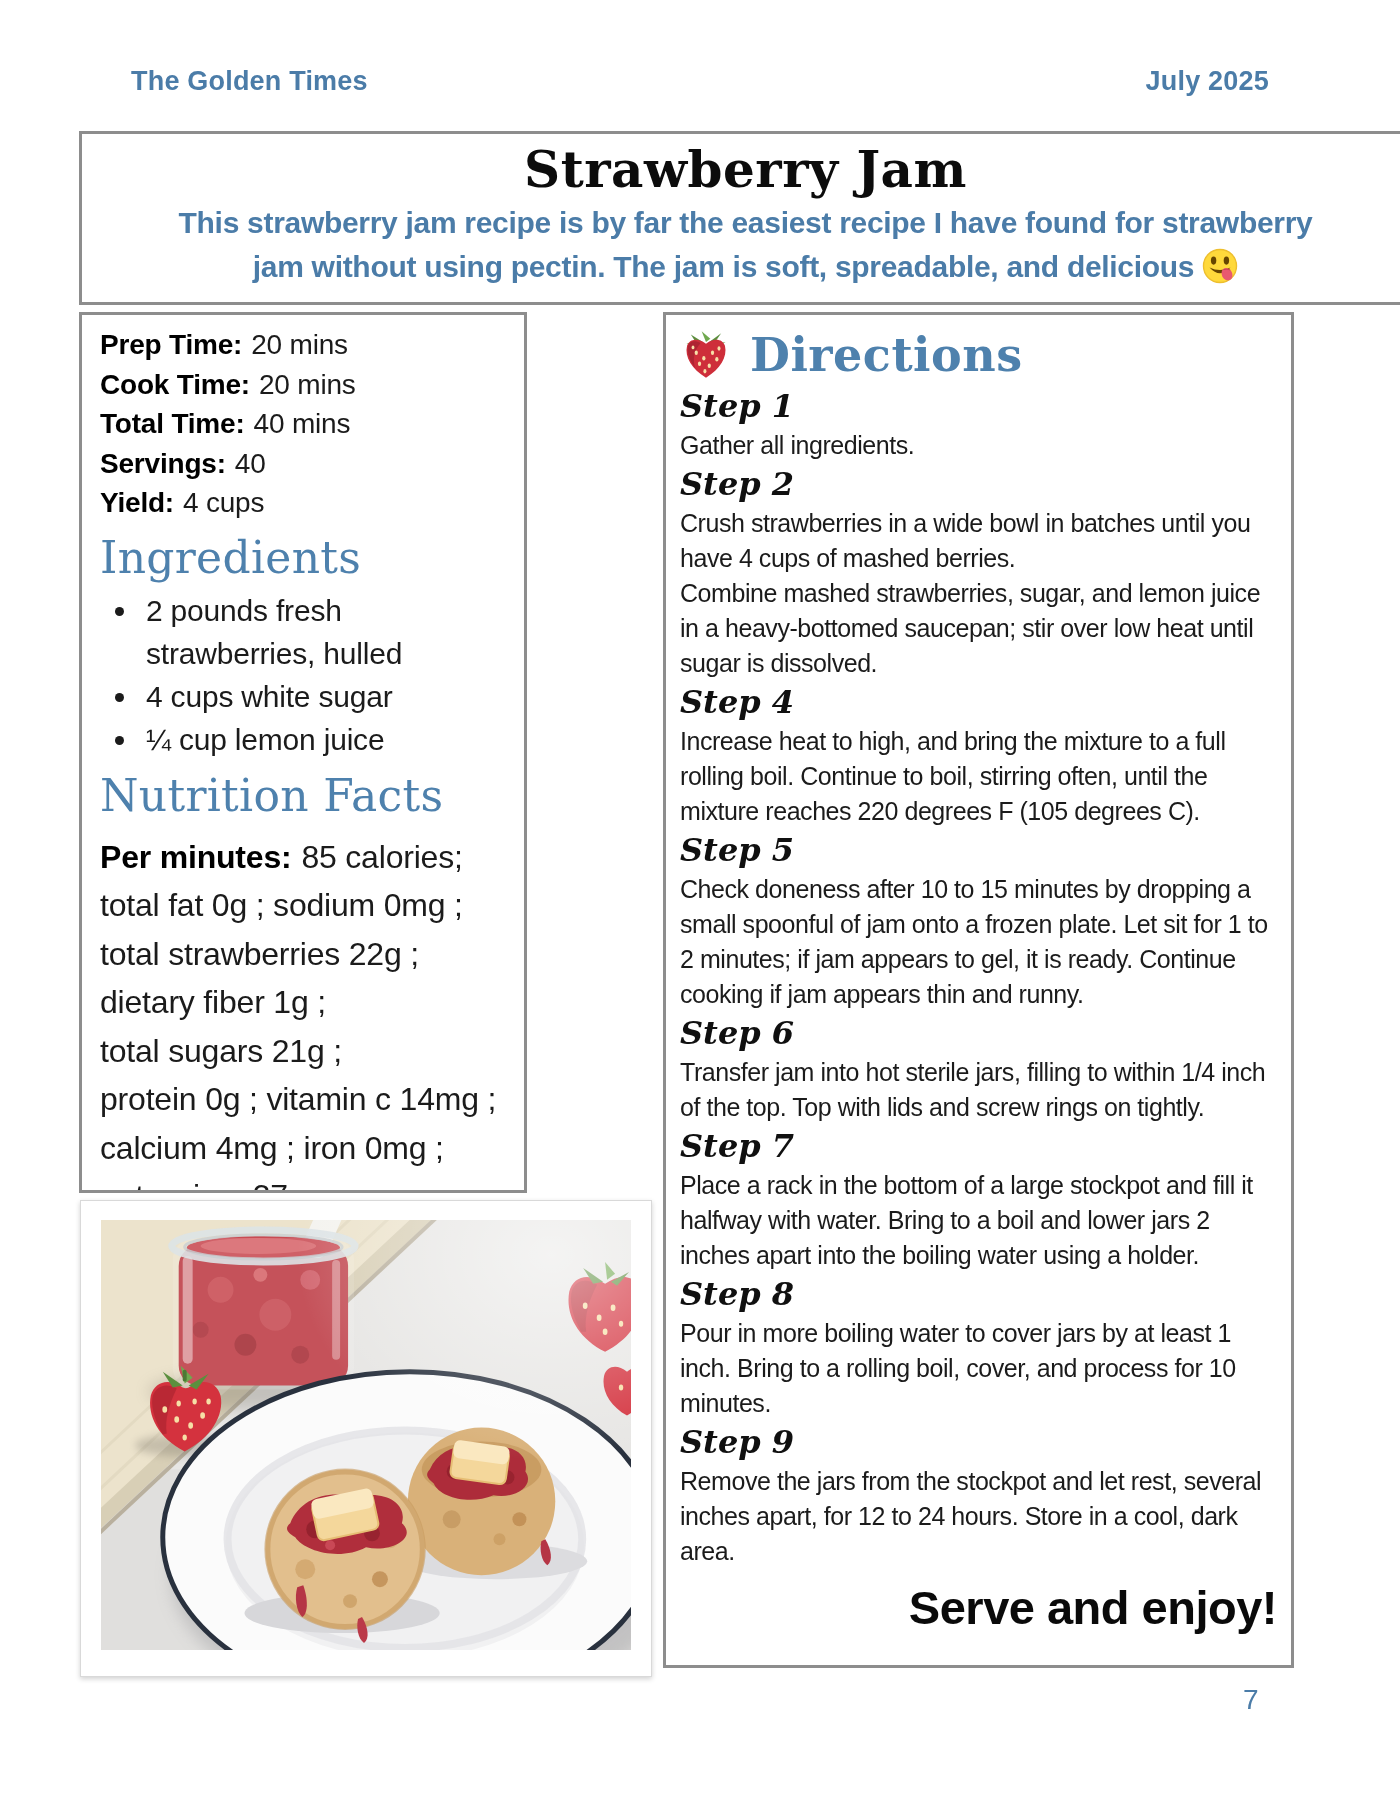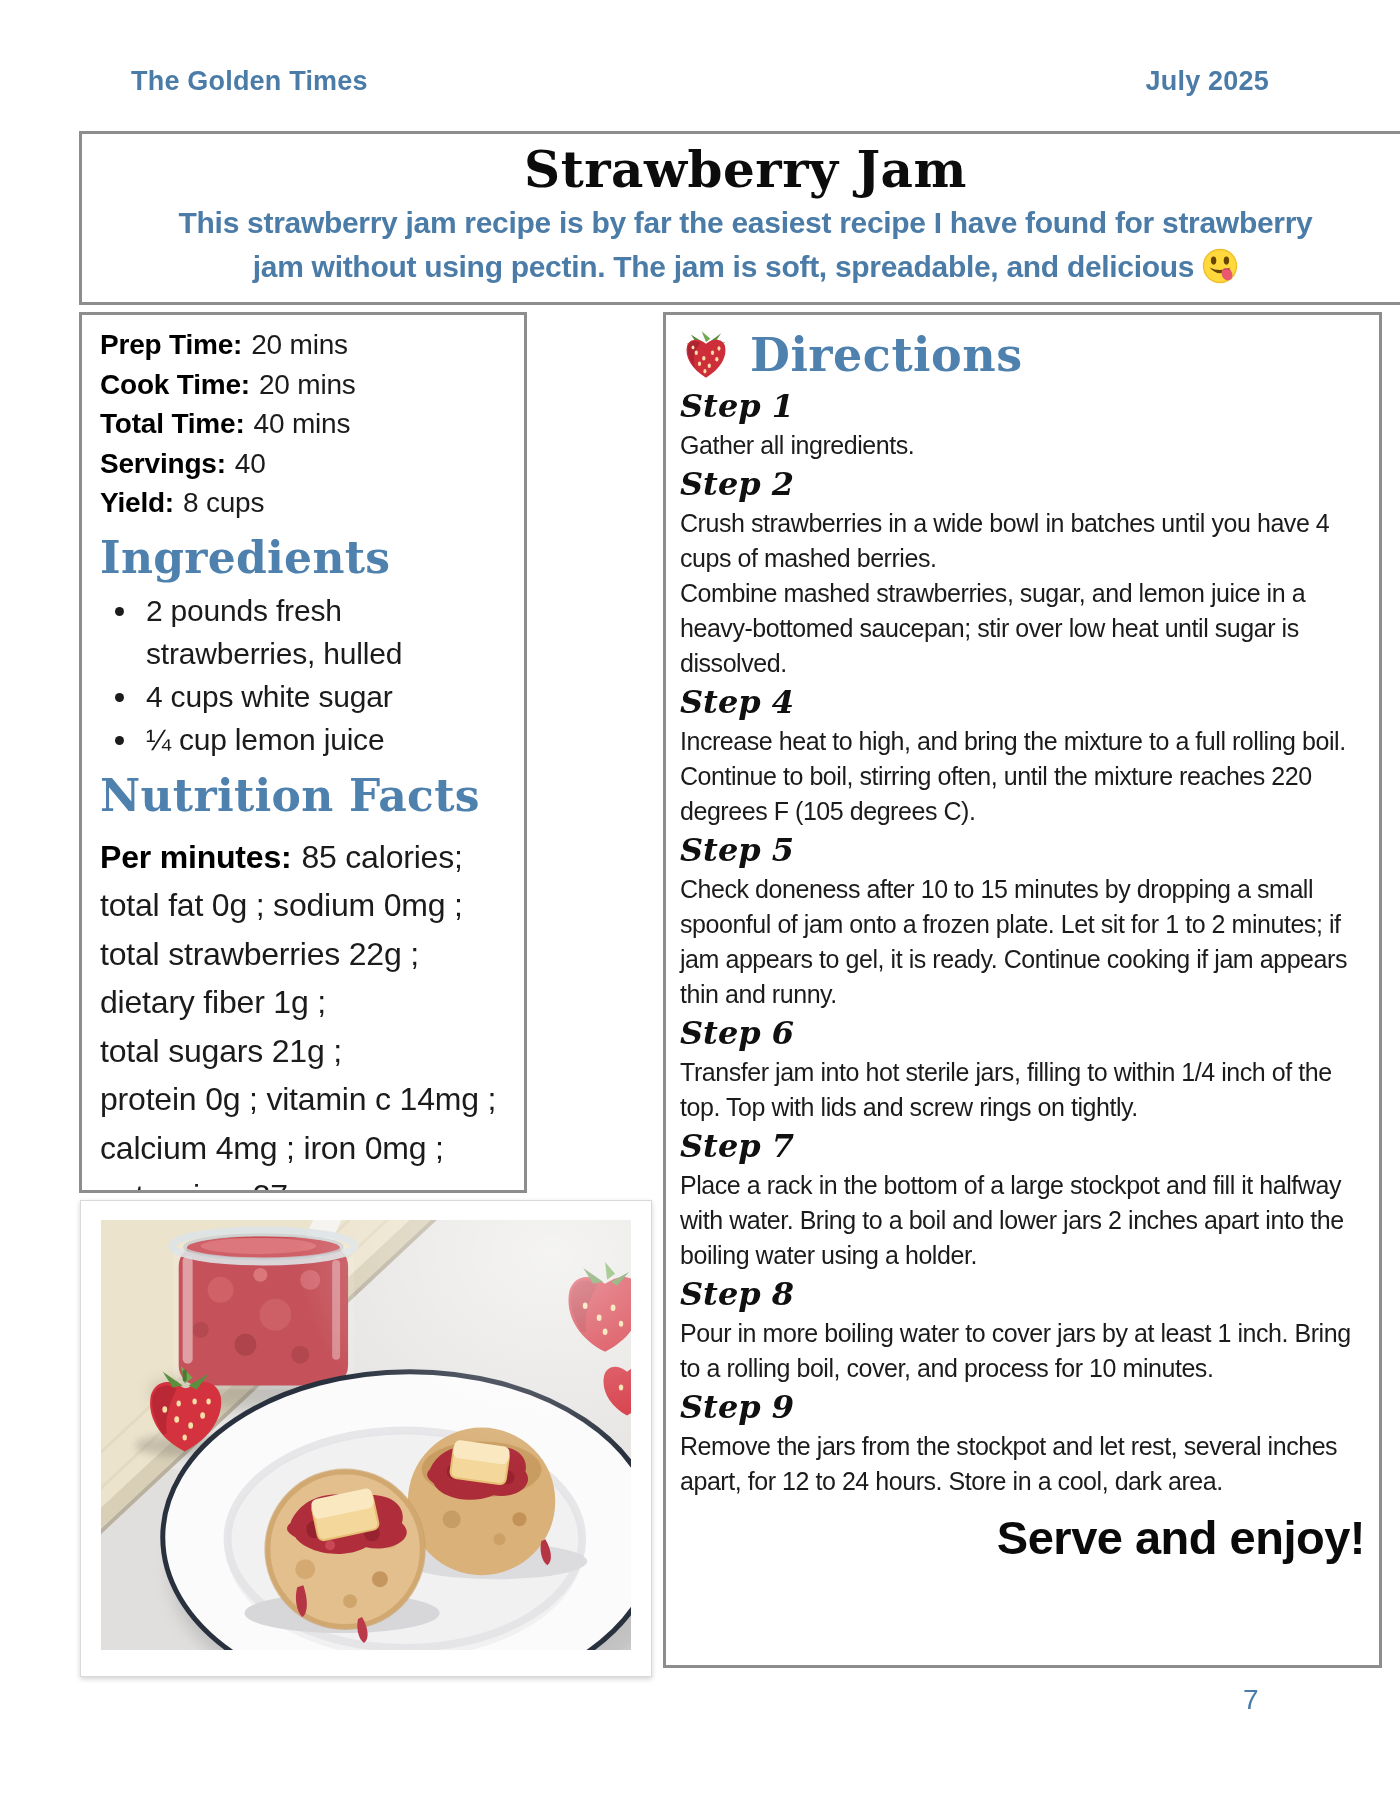--- a/index.html
+++ b/index.html
@@ -19,29 +19,29 @@
   .recipe-title{margin:6px 0 0 0;font-family:"DejaVu Serif","Liberation Serif",serif;
     font-weight:700;font-size:50px;line-height:60px;color:#0c0c0c;letter-spacing:.5px;}
   .recipe-desc{margin-top:1px;color:#4b7ca8;font-weight:700;font-size:30px;line-height:44px;letter-spacing:-.3px;}
   .desc-line{white-space:nowrap;}
   .emoji-inline{vertical-align:-7px;margin-left:8px;}
 
   
   .info-box{left:79px;top:312px;width:448px;height:881px;padding:10px 8px 0 18px;}
   .meta-row{font-size:28px;line-height:39.5px;letter-spacing:-.2px;}
   .meta-label{font-weight:700;color:#000;margin-right:9px;}
-  .blue-serif-heading{font-family:"DejaVu Serif","Liberation Serif",serif;font-weight:700;
+  .blue-serif-heading{font-family:"DejaVu Serif","Liberation Serif",serif;font-weight:400;
     font-size:44px;line-height:54px;color:#4e81ad;margin:8px 0 4px 0;letter-spacing:.3px;}
   .ingredients-list{margin:4px 0 0 14px;padding-left:26px;font-size:30px;line-height:43px;letter-spacing:-.2px;}
   .ingredients-list li{padding-left:6px;}
   .nutrition-block{margin-top:10px;font-size:32px;line-height:48.5px;letter-spacing:-.2px;}
   .nutrition-lead{font-weight:700;color:#000;margin-right:10px;}
 
   
-  .dir-box{left:663px;top:312px;width:719px;height:1356px;padding:12px 14px 0 14px;}
+  .dir-box{left:663px;top:312px;width:631px;height:1356px;padding:12px 14px 0 14px;}
   .dir-head{display:flex;align-items:center;gap:18px;margin:2px 0 4px 0;}
   .dir-head-label{font-family:"DejaVu Serif","Liberation Serif",serif;font-weight:700;
     font-size:46px;line-height:52px;color:#4e81ad;letter-spacing:.5px;}
   .step-label{font-family:"DejaVu Serif","Liberation Serif",serif;font-style:italic;font-weight:700;
     font-size:32px;line-height:43px;color:#101010;font-variant-numeric:oldstyle-nums;}
   .step-text{font-size:25px;line-height:35px;letter-spacing:-.45px;color:#1b1b1b;}
   .closing-line{text-align:right;font-weight:700;font-size:47px;line-height:58px;
     letter-spacing:-.5px;color:#0a0a0a;margin-top:10px;}
 
   
@@ -81,21 +81,21 @@
 <div class="gbox info-box">
   <div>
   <div class="meta-row"><span class="meta-label">Prep Time:</span><span class="meta-value">20 mins</span></div>
 
   <div class="meta-row"><span class="meta-label">Cook Time:</span><span class="meta-value">20 mins</span></div>
 
   <div class="meta-row"><span class="meta-label">Total Time:</span><span class="meta-value">40 mins</span></div>
 
   <div class="meta-row"><span class="meta-label">Servings:</span><span class="meta-value">40</span></div>
 
-  <div class="meta-row"><span class="meta-label">Yield:</span><span class="meta-value">8 cups</span></div>
+  <div class="meta-row"><span class="meta-label">Yield:</span><span class="meta-value">4 cups</span></div>
 </div>
 
   <h2 class="blue-serif-heading">Ingredients</h2>
   <ul class="ingredients-list">
   <li>2 pounds fresh strawberries, hulled</li>
 
   <li>4 cups white sugar</li>
 
   <li>¼ cup lemon juice</li>
 </ul>

